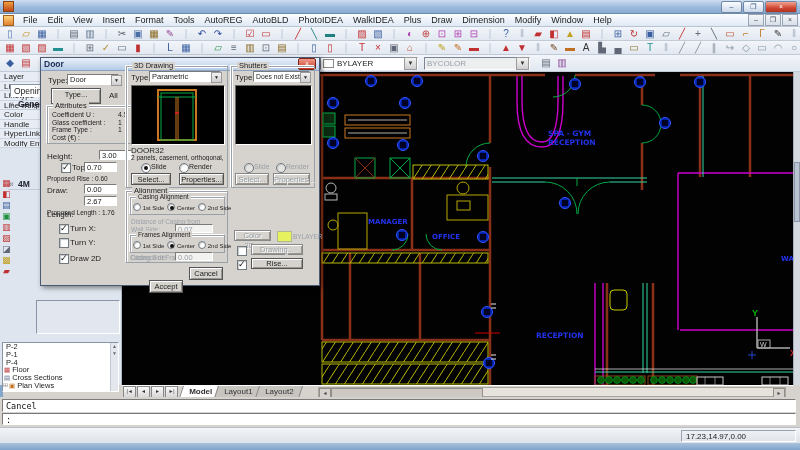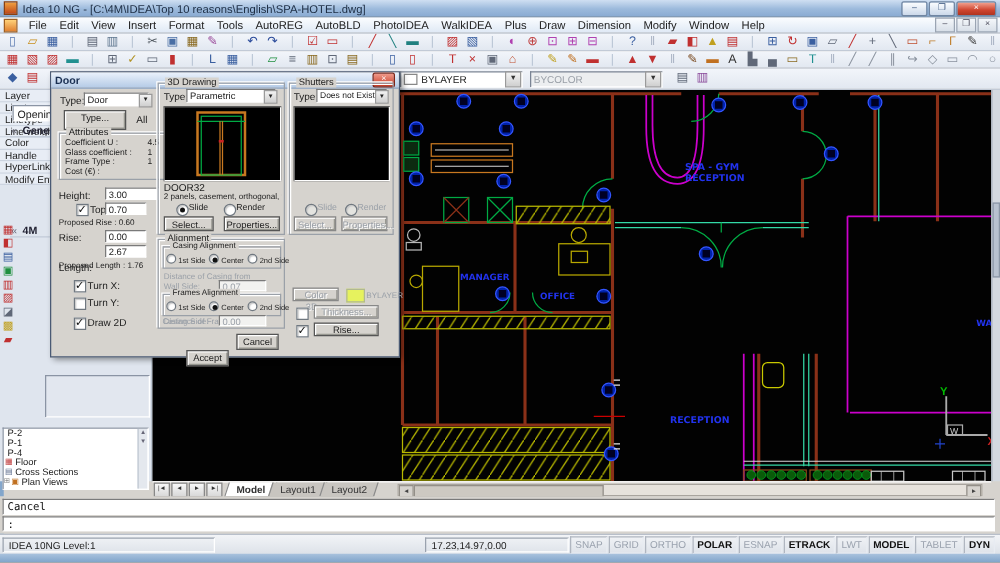--- a/index.html
+++ b/index.html
@@ -109,21 +109,20 @@
   .preview{position:absolute;background:#000;border:1px solid;border-color:#6a6a6a #fff #fff #6a6a6a;}
   .tiny{font-size:6.5px;} .t7{font-size:7px;}
 </style>
 </head>
 <body>
 
 <div class="screen">
 
   <div class="abs titlebar">
     <span class="appicon"></span>
-    <span class="titletext">Idea 10 NG  - [C:\4M\IDEA\Top 10 reasons\English\SPA-HOTEL.dwg]</span>
     <span class="wbtns">
       <span class="wbtn">–</span>
       <span class="wbtn">❐</span>
       <span class="wbtn close">×</span>
     </span>
   </div>
 
   <div class="abs menubar">
 
     <span class="mdocicon" style="order:-1"></span>
@@ -540,36 +539,22 @@
       <span class="harr" style="right:0">►</span>
     </span>
   </div>
 
   <div class="abs cmd">
     <div class="cmdbox" style="top:2px;height:13px">Cancel</div>
     <div class="cmdbox" style="top:16px;height:12px">:</div>
   </div>
 
   <div class="abs statusbar">
-    <span class="scell" style="min-width:170px">IDEA 10NG Level:1</span>
     <span style="flex:1"></span>
     <span class="scell" style="min-width:115px">17.23,14.97,0.00</span>
-    <span style="display:flex">
-
-    <span class="stgl off">SNAP</span>
-        <span class="stgl off">GRID</span>
-        <span class="stgl off">ORTHO</span>
-        <span class="stgl on">POLAR</span>
-        <span class="stgl off">ESNAP</span>
-        <span class="stgl on">ETRACK</span>
-        <span class="stgl off">LWT</span>
-        <span class="stgl on">MODEL</span>
-        <span class="stgl off">TABLET</span>
-        <span class="stgl on">DYN</span>
-      </span>
     <span style="width:4px"></span>
   </div>
   <div class="abs bstrip"></div>
 
   <div class="abs dlg">
     <div class="dtitle">
       <b>Door</b>
       <span class="dclose">×</span>
     </div>
 
@@ -599,26 +584,26 @@
           </div>
 
           <div style="height:7.5px;font-size:6.8px;position:relative">
             <span>Cost (€) :</span>
             <span style="position:absolute;left:66px"></span>
           </div>
         </div>
     </div>
 
     <span class="lab" style="left:6px;top:94px">Height:</span>
-    <span class="field" style="left:43px;top:92px;width:43px;height:10px">3.00</span>
+    <span class="field" style="left:58px;top:92px;width:33px;height:10px">3.00</span>
     <span class="chk on" style="position:absolute;left:20px;top:105px"></span>
     <span class="lab" style="left:31px;top:105px">Top:</span>
     <span class="field" style="left:43px;top:104px;width:33px;height:10px">0.70</span>
     <span class="lab tiny" style="left:6px;top:117px">Proposed Rise :  0.60</span>
-    <span class="lab" style="left:6px;top:128px">Rise:</span>
+    <span class="lab" style="left:6px;top:128px">Draw:</span>
     <span class="field" style="left:43px;top:126px;width:33px;height:10px">0.00</span>
     <span class="lab" style="left:6px;top:152px">Length:</span>
     <span class="field" style="left:43px;top:138px;width:33px;height:10px">2.67</span>
     <span class="lab tiny" style="left:6px;top:151px">Proposed Length :  1.76</span>
 
     <span class="chk on" style="position:absolute;left:18px;top:166px"></span>
     <span class="lab" style="left:29px;top:166px">Turn X:</span>
     <span class="chk" style="position:absolute;left:18px;top:180px"></span>
     <span class="lab" style="left:29px;top:180px">Turn Y:</span>
     <span class="chk on" style="position:absolute;left:18px;top:196px"></span>
@@ -710,21 +695,21 @@
       <span class="lab tiny dis" style="left:4px;top:62px">Distance of Frames from</span>
       <span class="field dis" style="left:48px;top:60px;width:38px;height:9px">0.00</span>
     </div>
     <span class="lab tiny dis" style="left:89px;top:196px">Casing Side:</span>
 
     <span class="btn dis" style="left:193px;top:172px;width:37px;height:11px;line-height:10px">Color 3D...</span>
     <span class="abs" style="left:236px;top:173px;width:13px;height:9px;background:#e6f25e;border:1px solid #b0b890"></span>
     <span class="lab tiny dis" style="left:252px;top:175px">BYLAYER</span>
 
     <span class="chk" style="position:absolute;left:196px;top:188px"></span>
-    <span class="btn dis" style="left:210px;top:186px;width:52px;height:11px;line-height:10px">Thickness...</span>
+    <span class="btn dis" style="left:210px;top:186px;width:52px;height:11px;line-height:10px">Drawing...</span>
     <span class="chk on" style="position:absolute;left:196px;top:202px"></span>
     <span class="btn" style="left:210px;top:200px;width:52px;height:11px;line-height:10px">Rise...</span>
 
     <span class="btn" style="left:108px;top:222px;width:34px;height:13px;line-height:12px">Accept</span>
     <span class="btn" style="left:148px;top:209px;width:34px;height:13px;line-height:12px">Cancel</span>
   </div>
 
 </div>
 
 </body></html>

